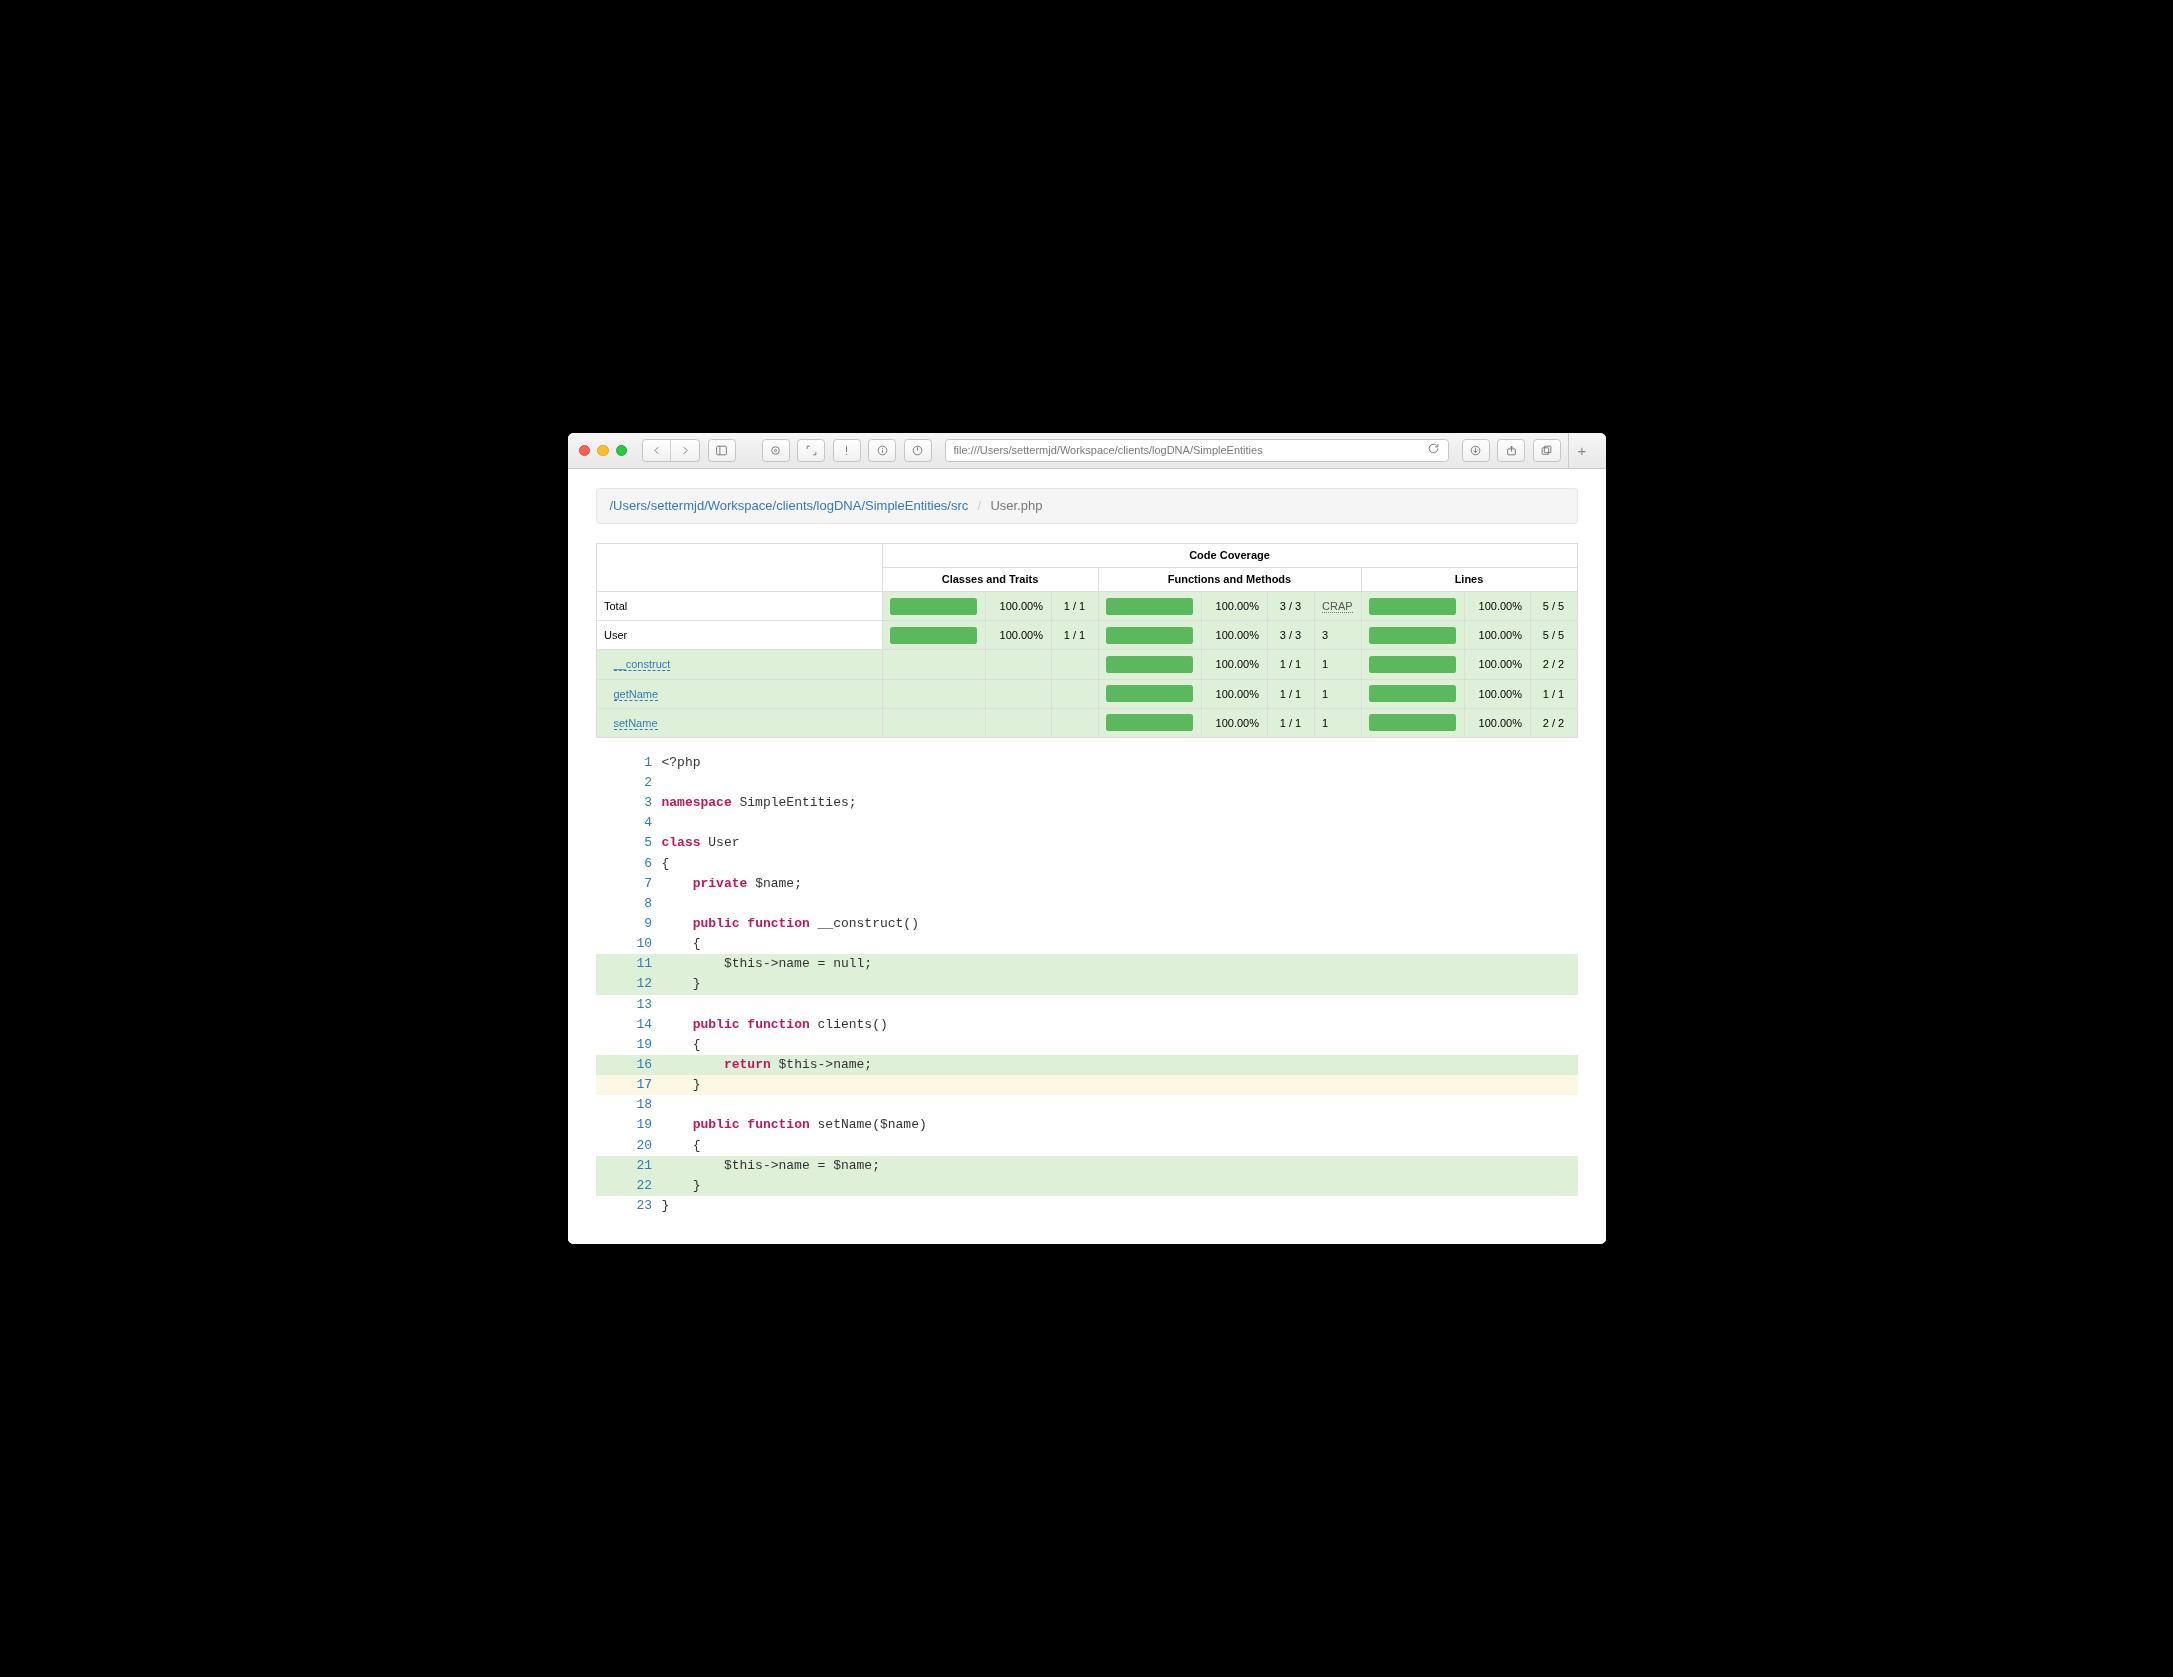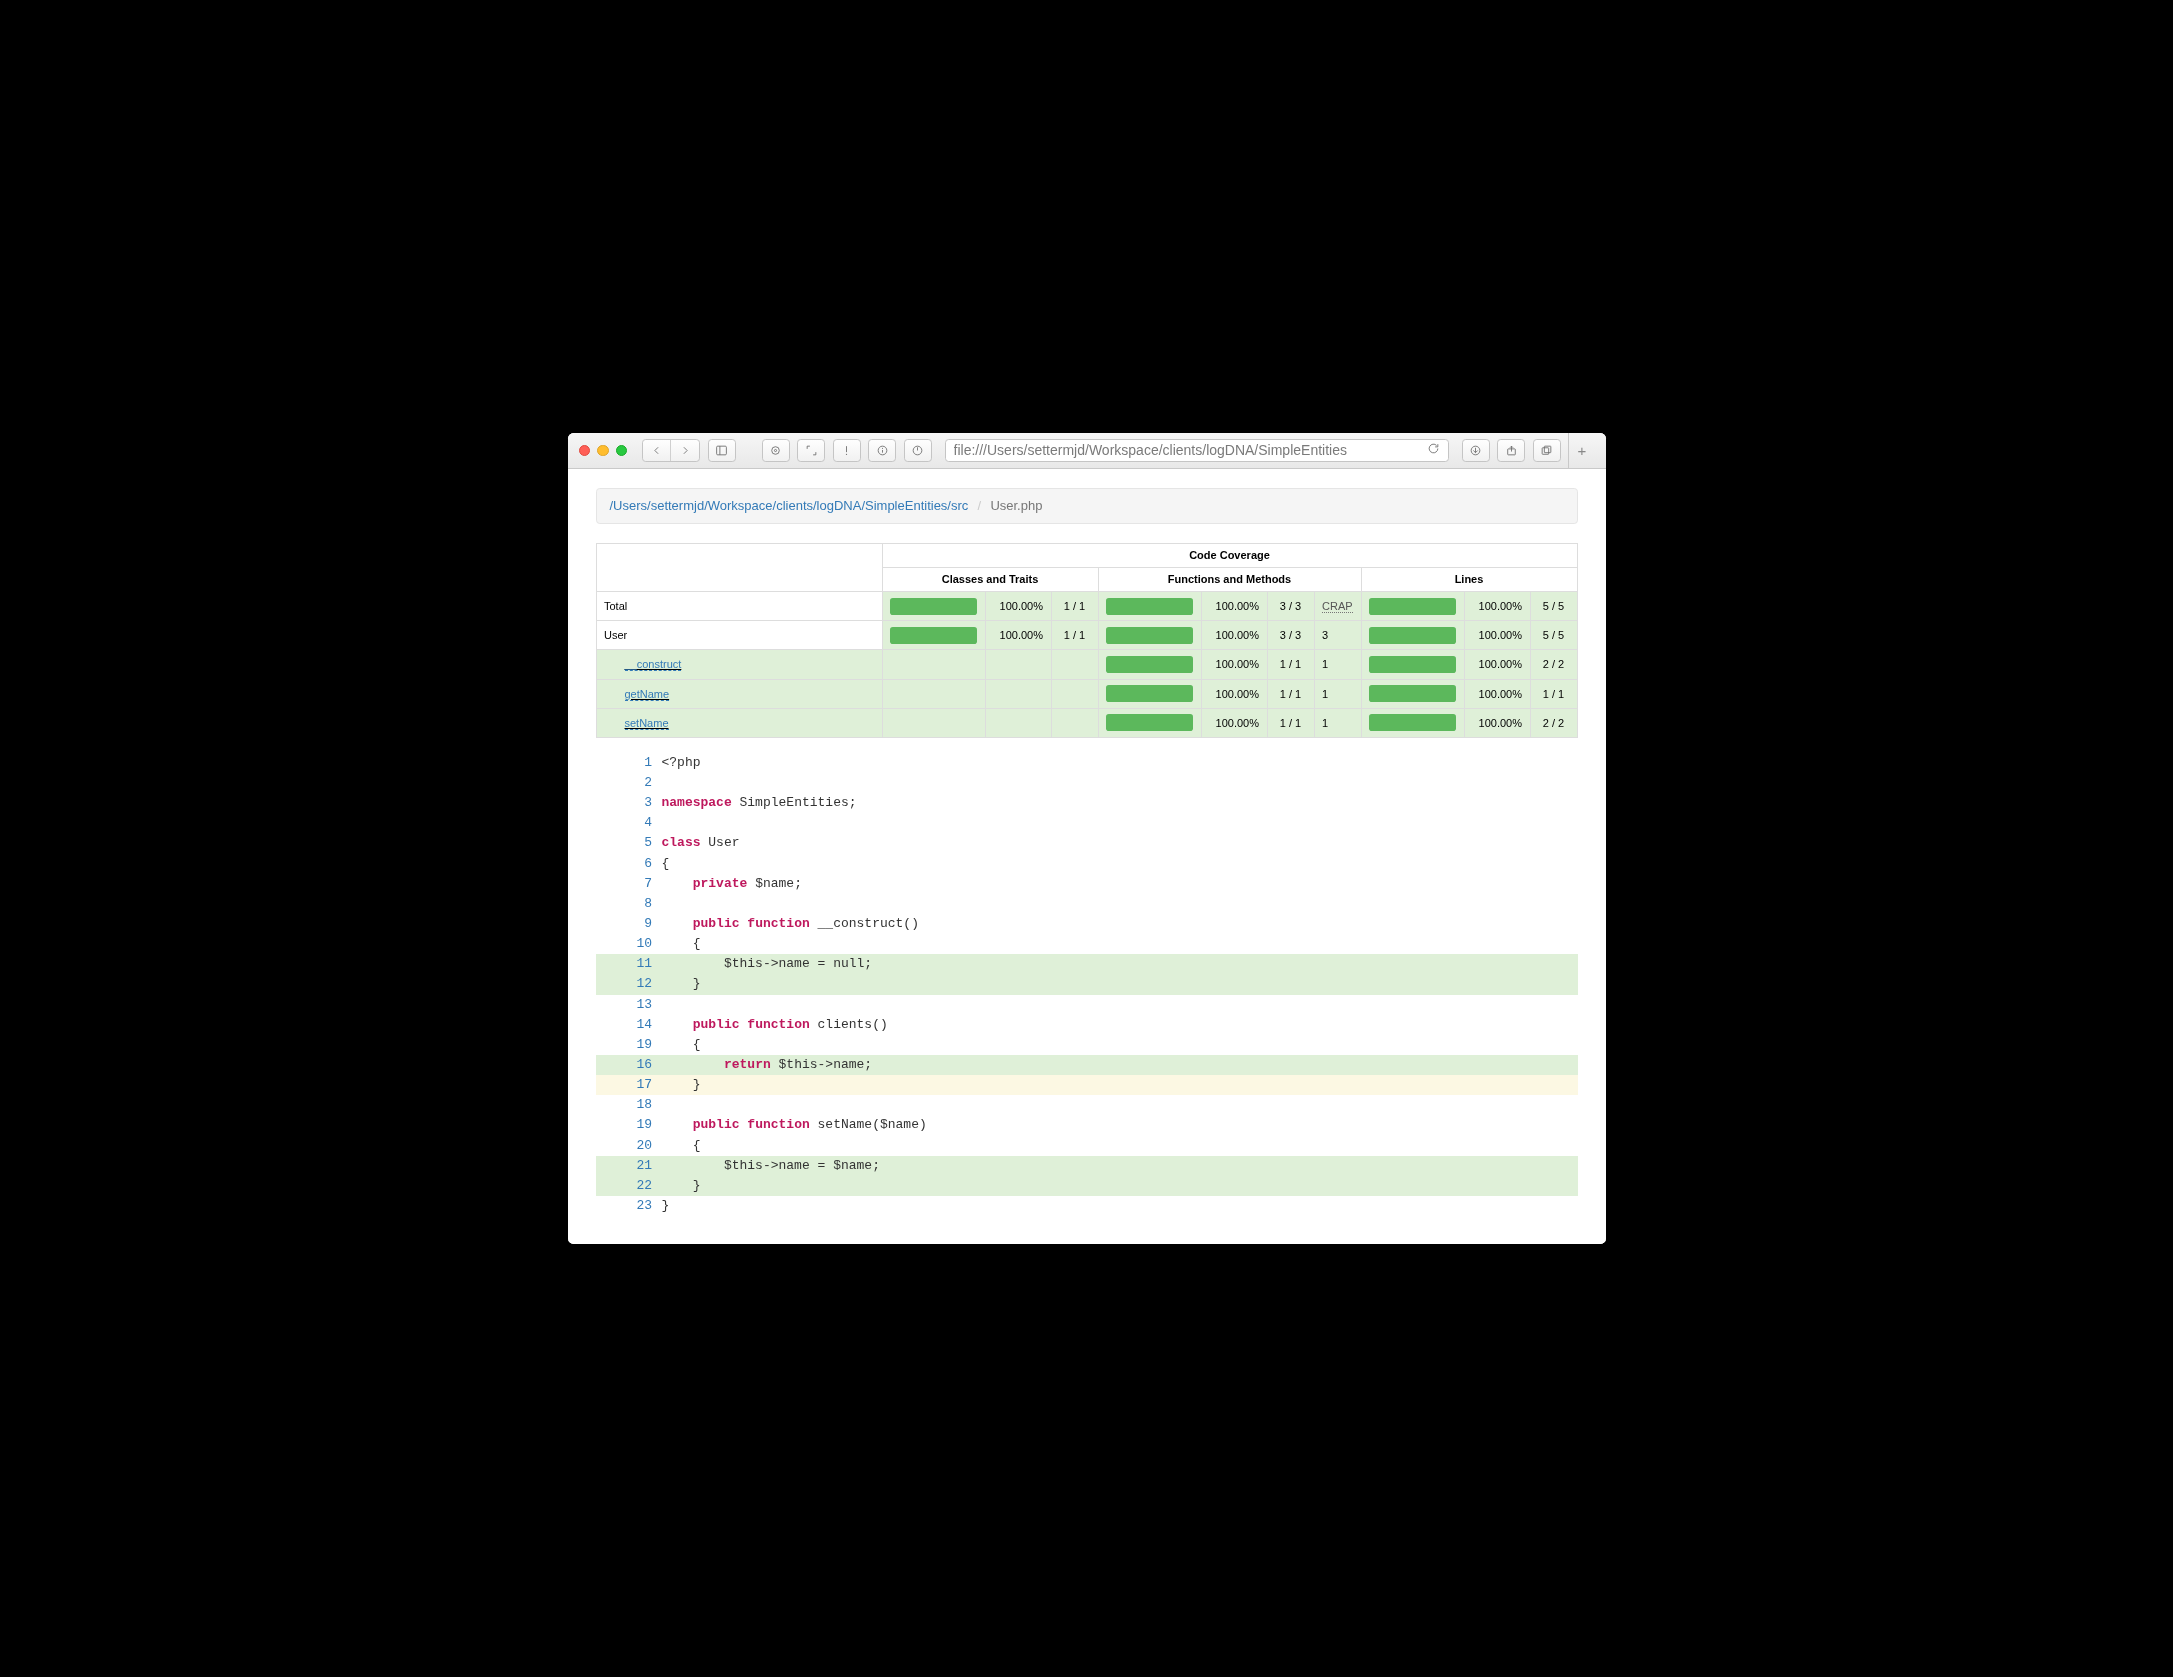--- a/index.html
+++ b/index.html
@@ -57,21 +57,21 @@
   .url-bar {
     flex: 1;
     height: 22.5px;
     border: 0.9px solid #c5c5c5;
     border-radius: 3.7px;
     background: #fff;
     display: flex;
     align-items: center;
     padding: 0 7.5px;
     gap: 5.6px;
-    font-size: 14px;
+    font-size: 11px;
     color: #7a7a7a;
     margin: 0 5.6px;
   }
   .url-bar .url-text { flex:1; white-space:nowrap; overflow:hidden; text-overflow: clip; color:#7a7a7a;}
   .url-bar .reload { color:#7a7a7a; font-size:12px;}
   .tab-plus {
     width: 26px; height:100%; display:flex; align-items:center; justify-content:center;
     border-left:0.9px solid #c9c9c9;
     color:#888; font-size:15px;
   }
@@ -104,21 +104,21 @@
   table.coverage thead th {
     background:#fff;
     font-weight:700;
     text-align:center;
   }
   table.coverage tbody td { background:#dff0d8; }
   table.coverage tbody tr.total td.label,
   table.coverage tbody tr.class td.label { background:#fff; }
   td.label { white-space:nowrap; }
   td.label a { color:#337ab7; text-decoration:none; border-bottom:0.9px dashed #337ab7; }
-  td.label.indent { padding-left: 28px; text-decoration: underline; }
+  td.label.indent { padding-left: 17px; }
   .bar-cell { width:103px; }
   .bar { height:17px; background:#5cb85c; border-radius:2.8px; width:100%; }
   td.pct { text-align:right; white-space:nowrap; width:66px;}
   td.ratio { text-align:center; white-space:nowrap; width:47px;}
   td.crap { text-align:left; white-space:nowrap; width:47px;}
   .crap-label-cell { text-align:left; background:#dff0d8;}
   .crap-label { border-bottom:0.9px dotted #777; cursor:help; color:#555;}
 
   
   .source {

